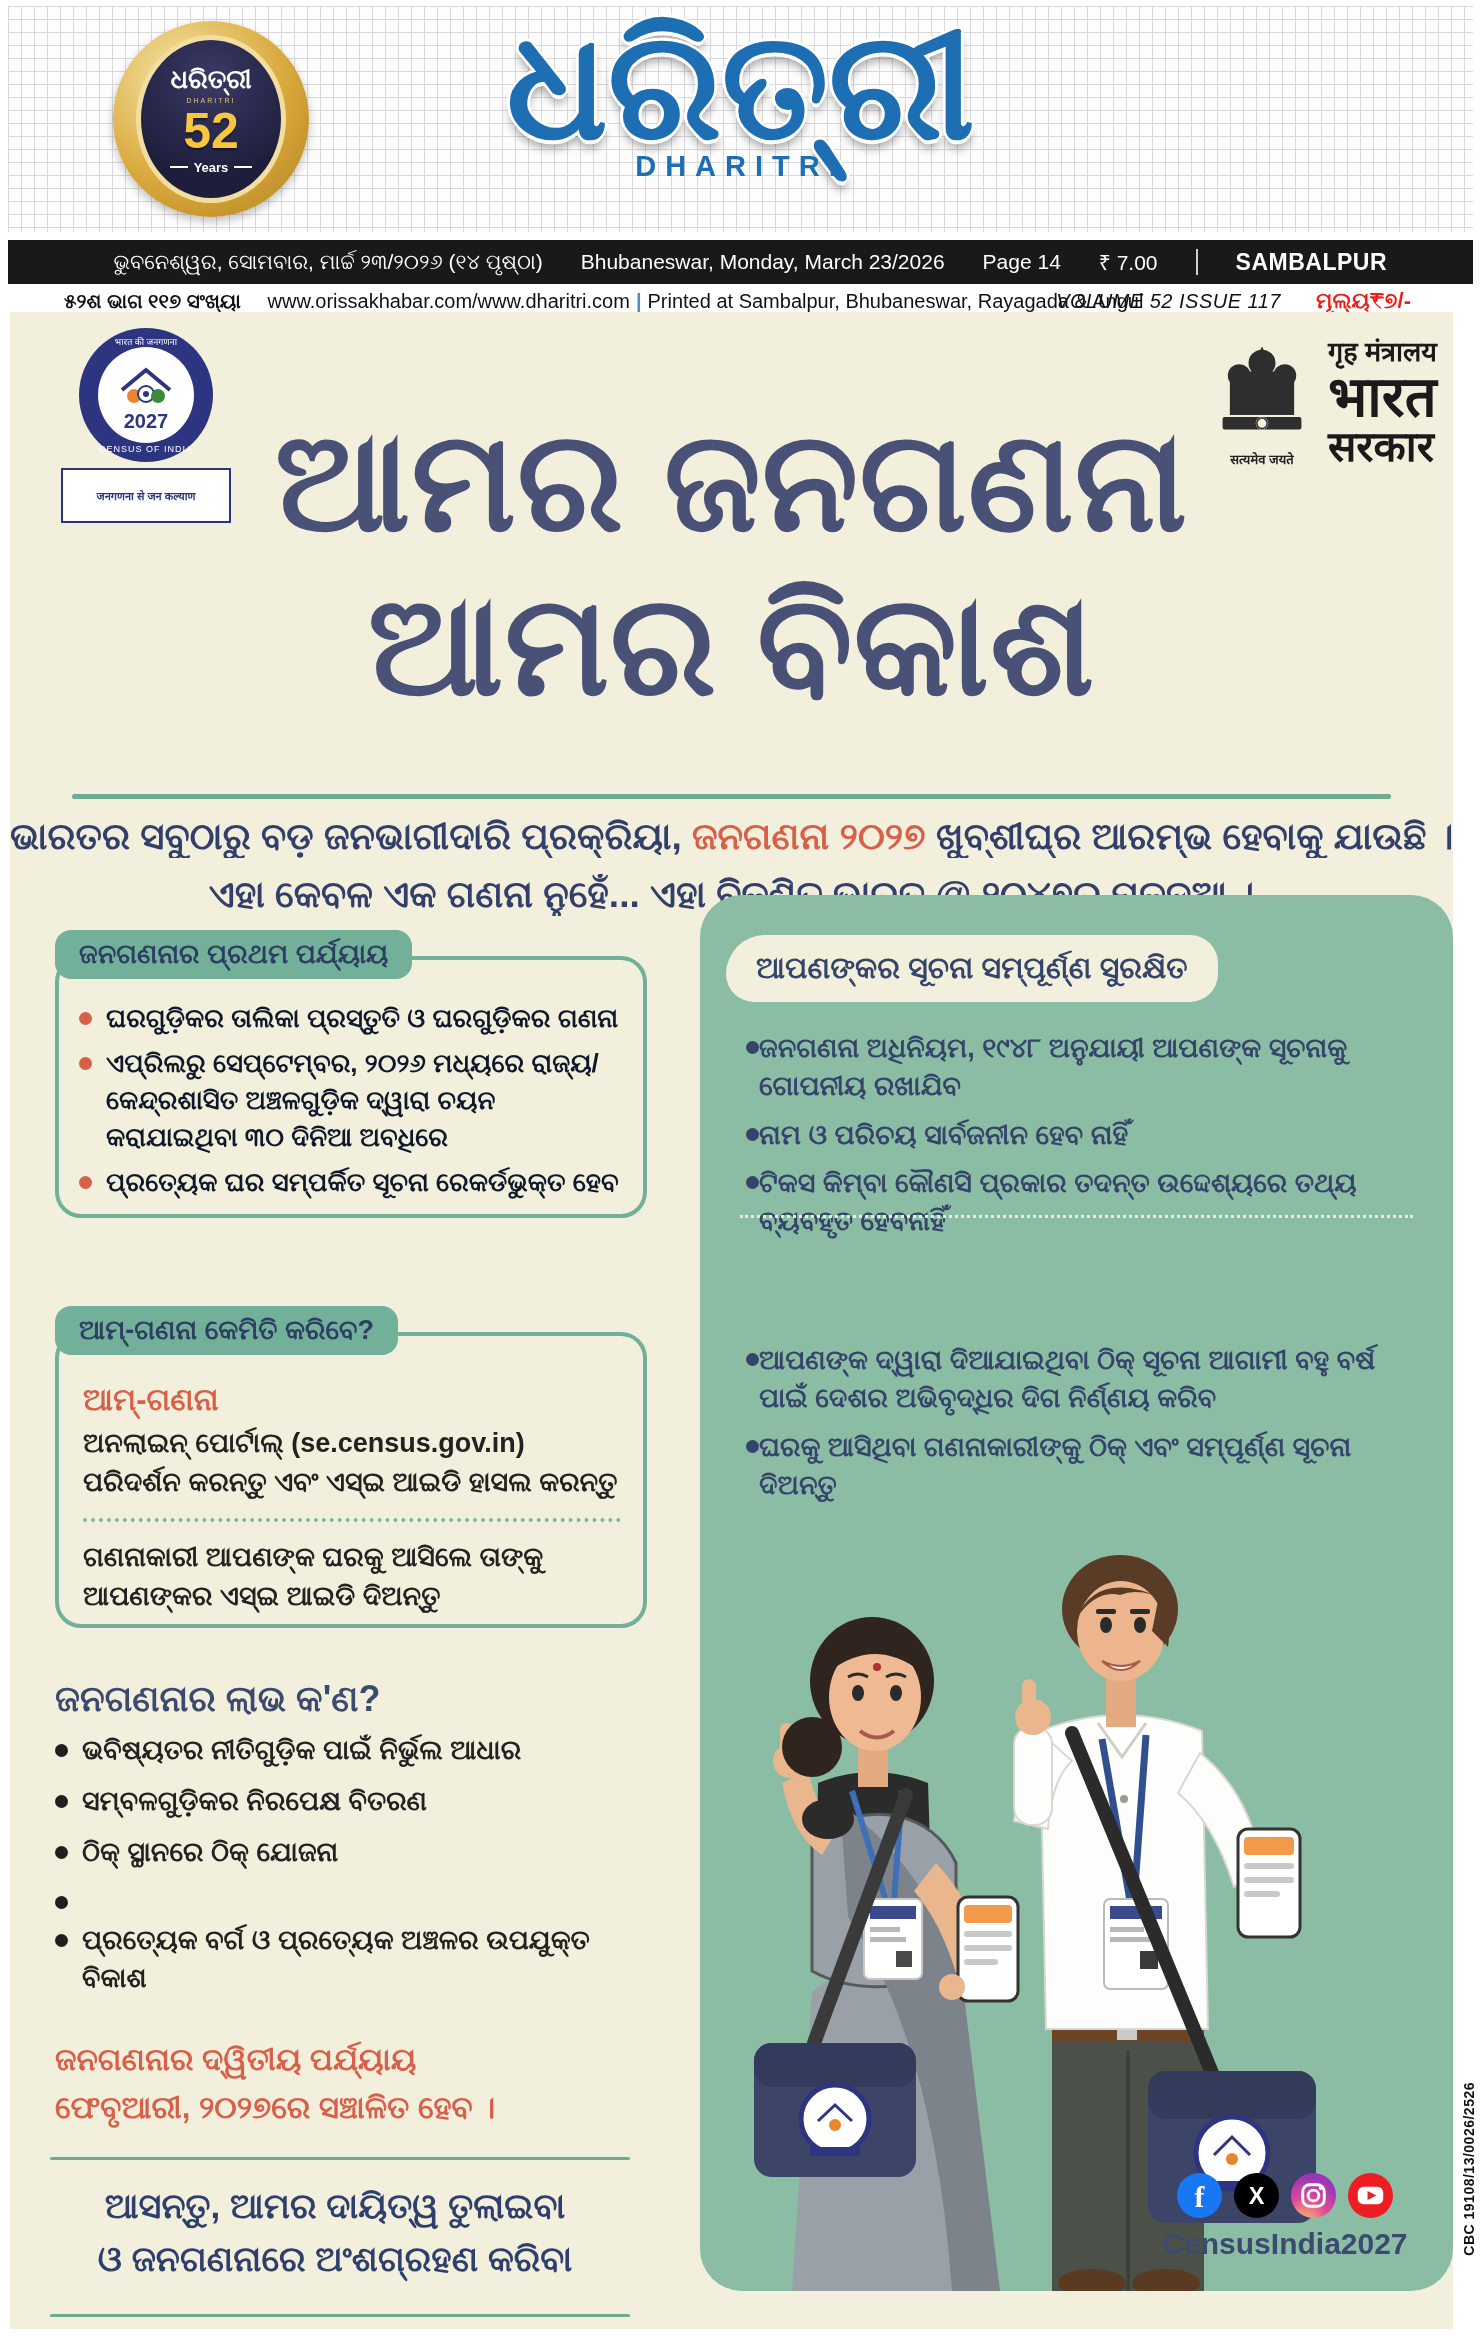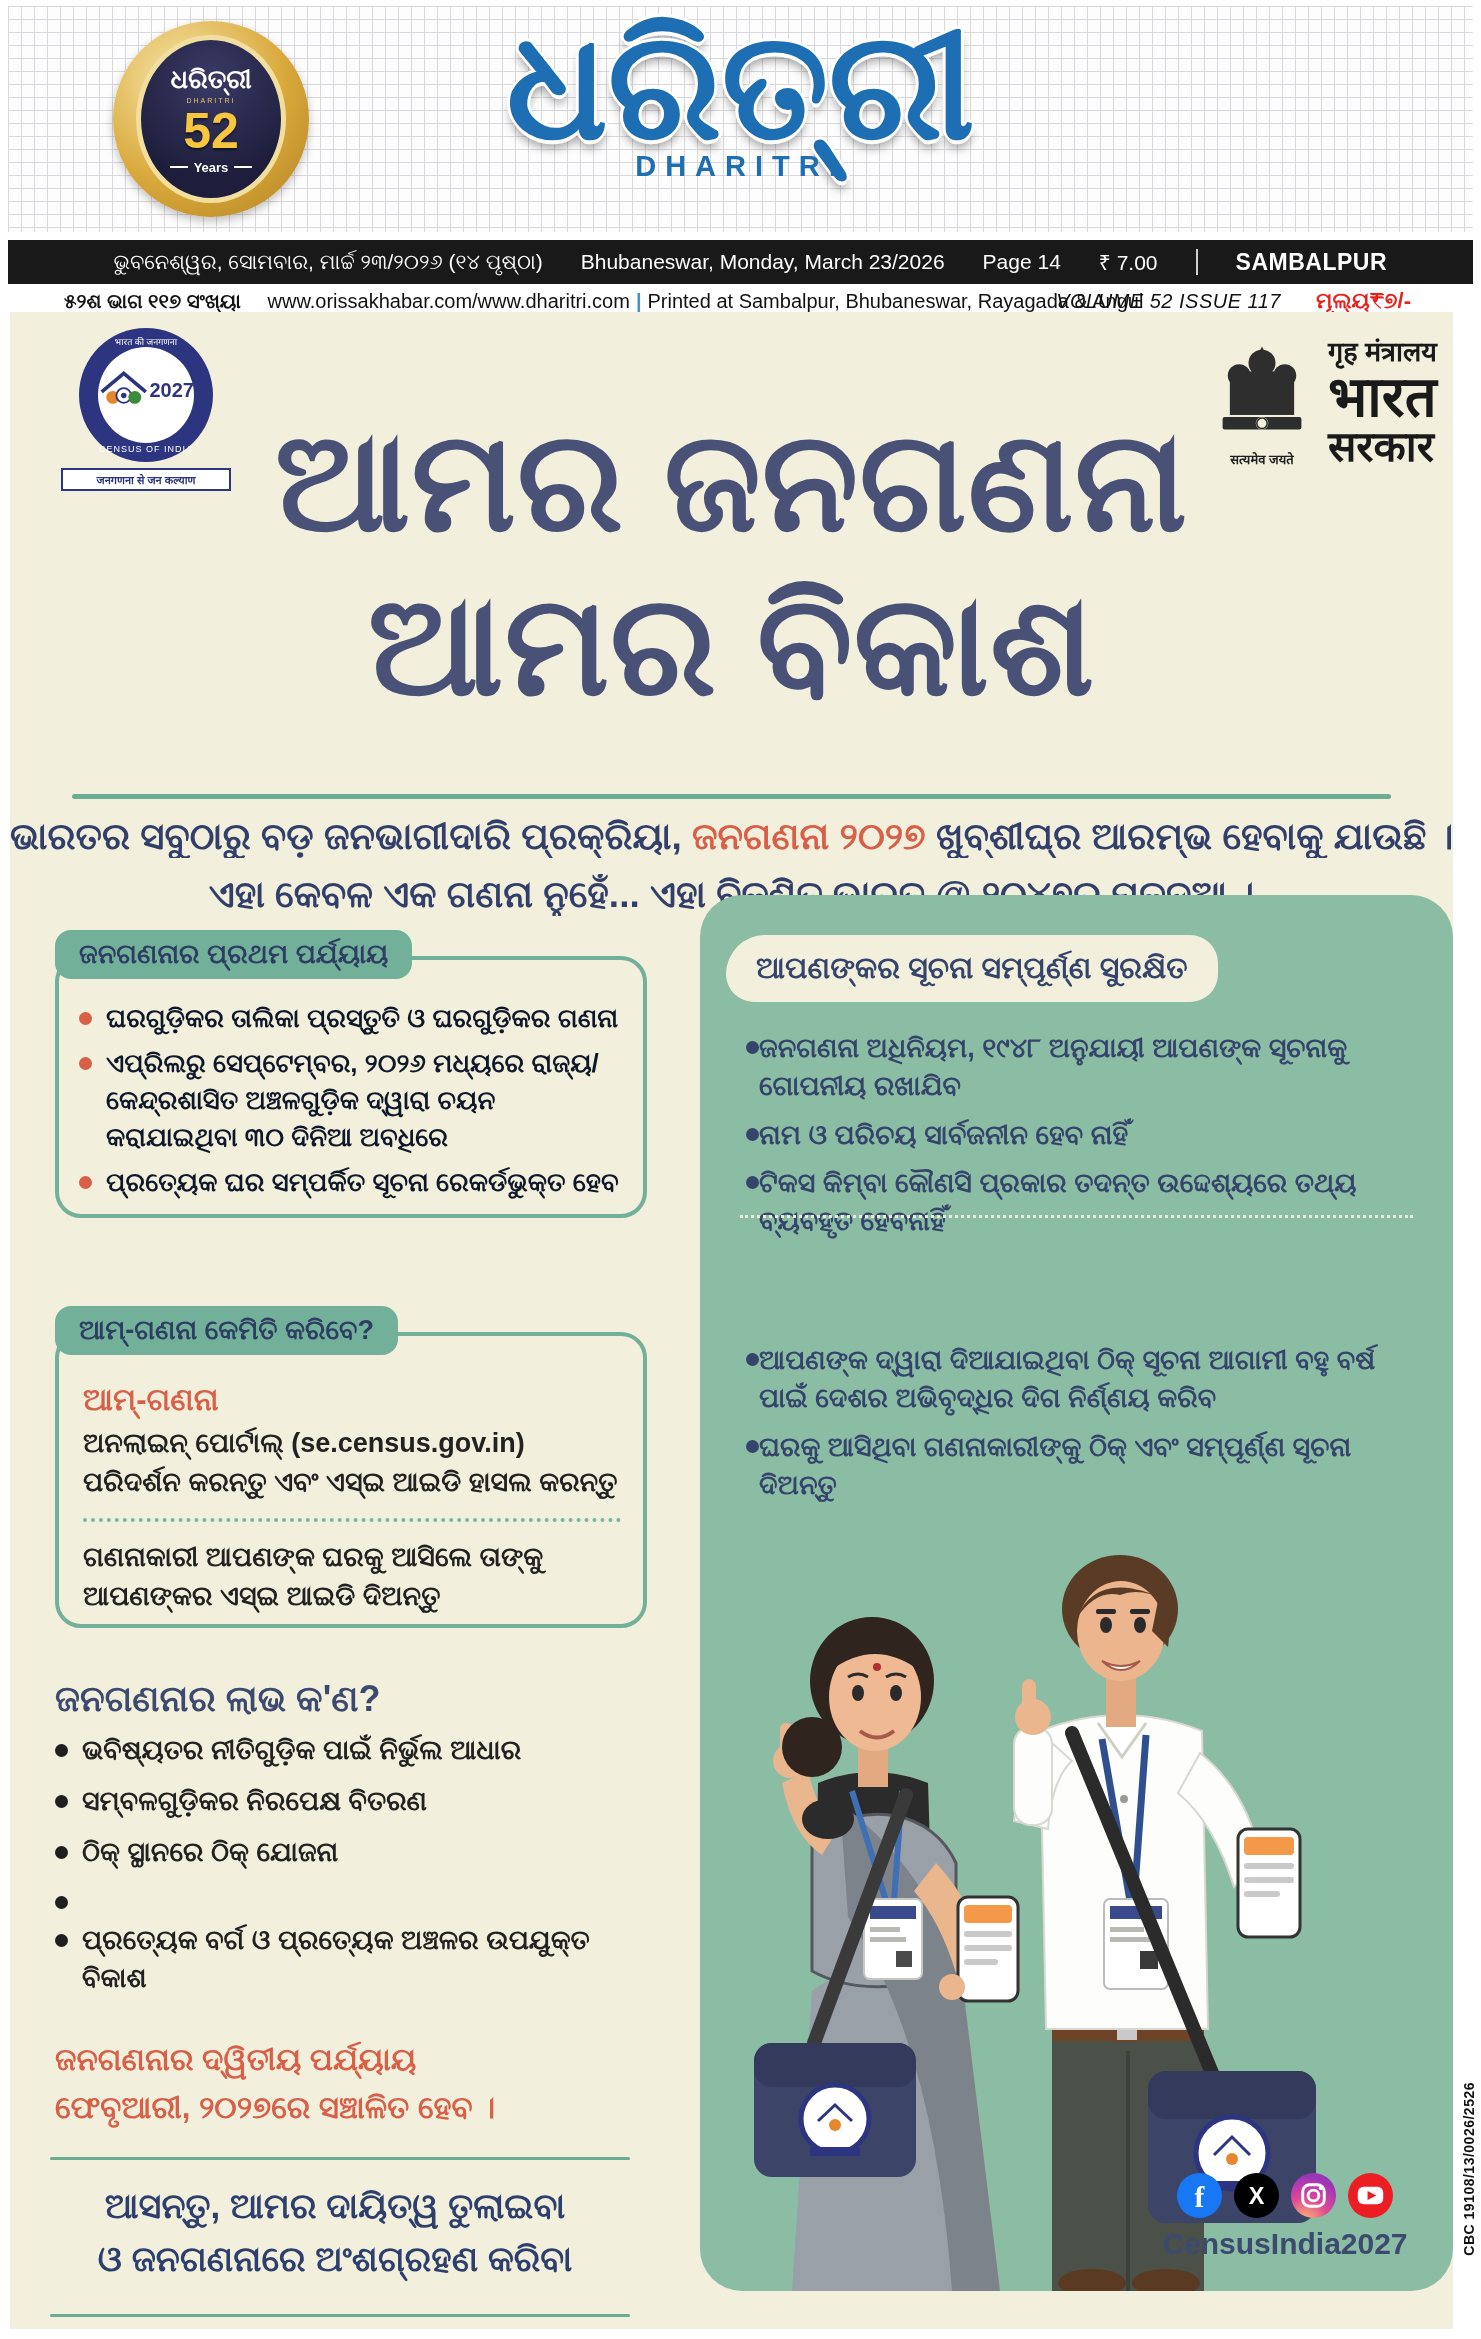--- a/index.html
+++ b/index.html
@@ -53,24 +53,24 @@
   
   .ad { position:absolute; left:10px; top:312px; width:1443px; height:2017px; background:#f2f0dc; overflow:hidden;text-decoration:underline; }
 
   
   .census-logo { position:absolute; left:26px; top:16px; width:220px; text-align:center; }
   .cl-circle { width:134px; height:134px; margin:0 auto; border-radius:50%; background:#2d3580;
     display:flex; align-items:center; justify-content:center; position:relative; }
   .cl-top { position:absolute; top:7px; left:0; right:0; font-size:9px; color:#fff; }
   .cl-bottom { position:absolute; bottom:8px; left:0; right:0; font-size:9px; color:#fff; letter-spacing:1px; }
   .cl-white { width:96px; height:96px; border-radius:50%; background:#fff; display:flex;
-    flex-direction:row; align-items:center; justify-content:flex-end; padding-bottom:10px; }
+    flex-direction:column; align-items:center; justify-content:flex-end; padding-bottom:10px; }
   .cl-year { font-size:20px; font-weight:bold; color:#2d3580; }
   .cl-banner { margin:6px auto 0; width:170px; background:#fff; border:2px solid #2d3580;
-    font-size:11px; color:#2d3580; font-weight:bold; padding:2px 4px; }
+    font-size:11px; color:#2d3580; font-weight:bold; padding:18px 4px; }
 
   
   .ministry { position:absolute; right:16px; top:20px; display:flex; gap:14px; align-items:flex-start; }
   .emblem-wrap { text-align:center; }
   .motto { font-size:13px; font-weight:bold; color:#222; margin-top:2px; }
   .min-text { color:#1a1a1a; text-align:left; }
   .min-l1 { font-size:27px; font-weight:bold; }
   .min-l2 { font-size:56px; font-weight:800; line-height:1; }
   .min-l3 { font-size:42px; font-weight:800; line-height:1.05; }
 

